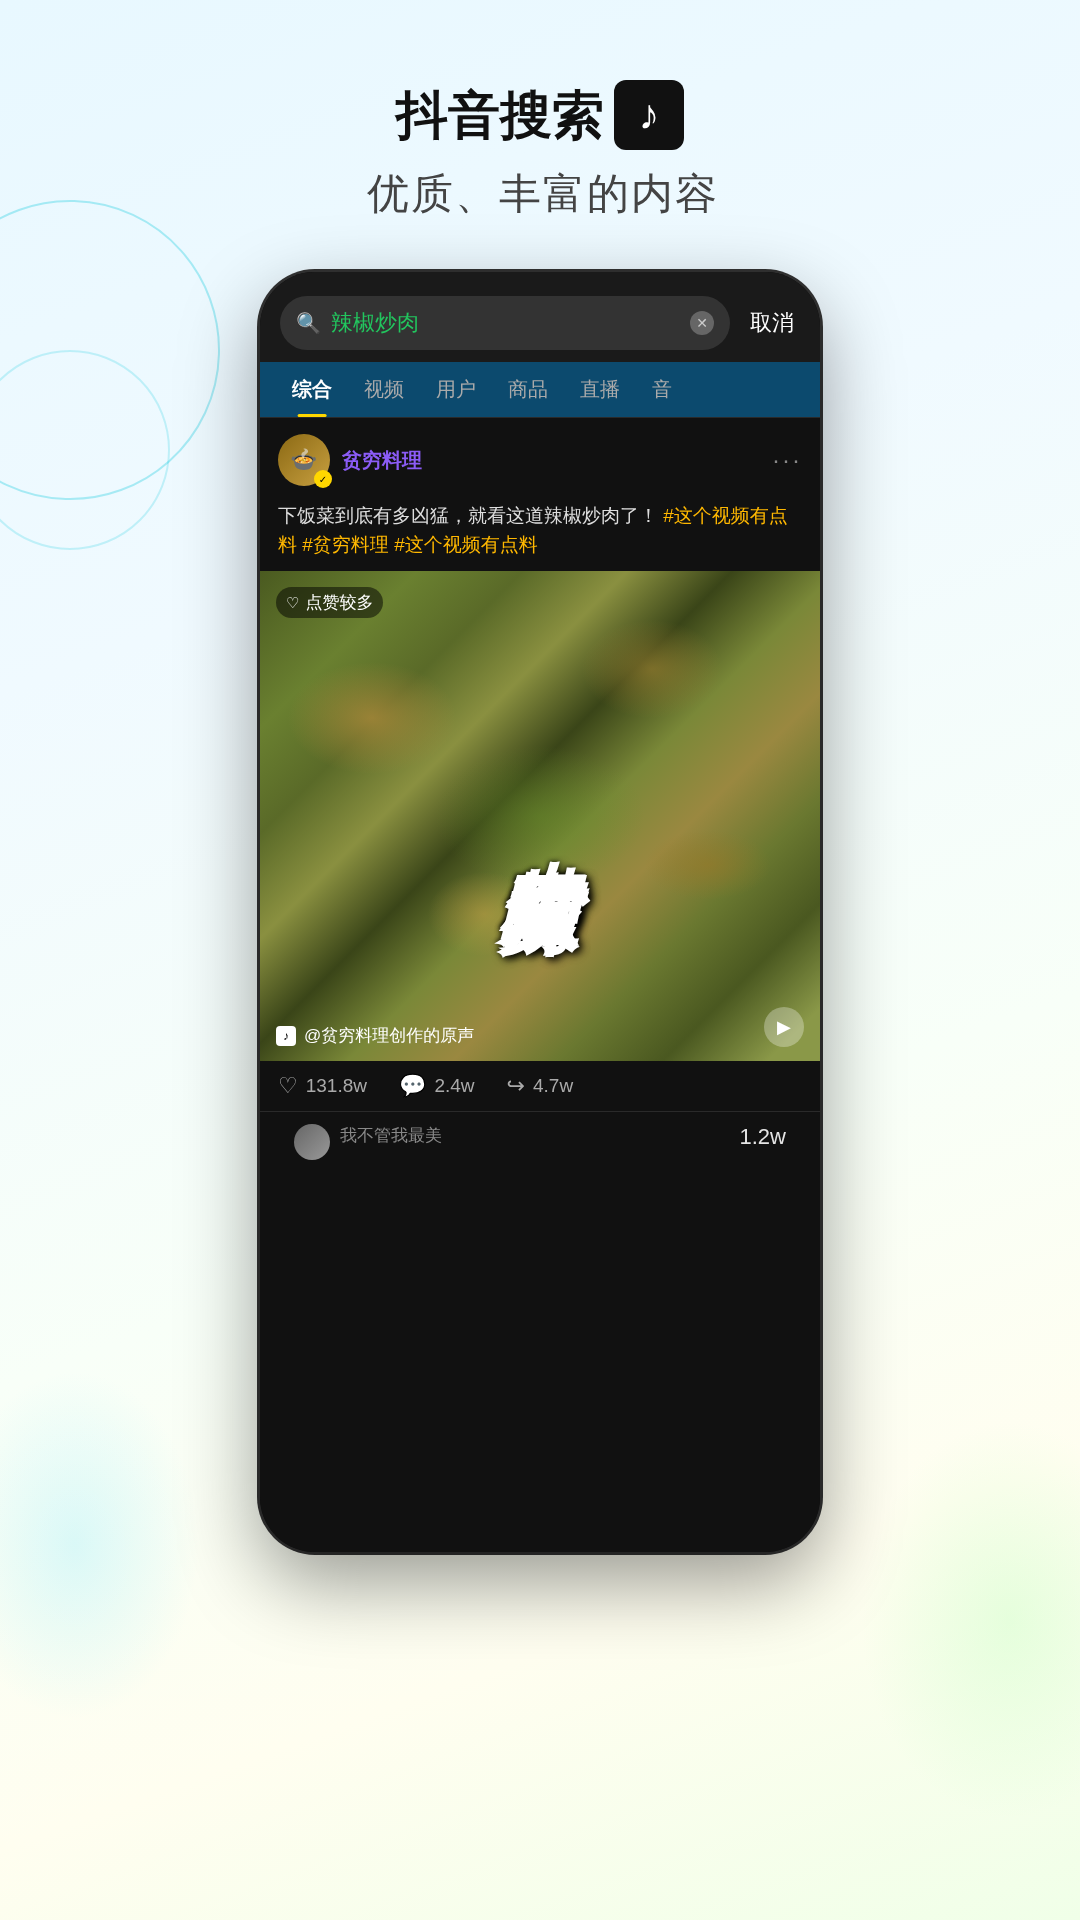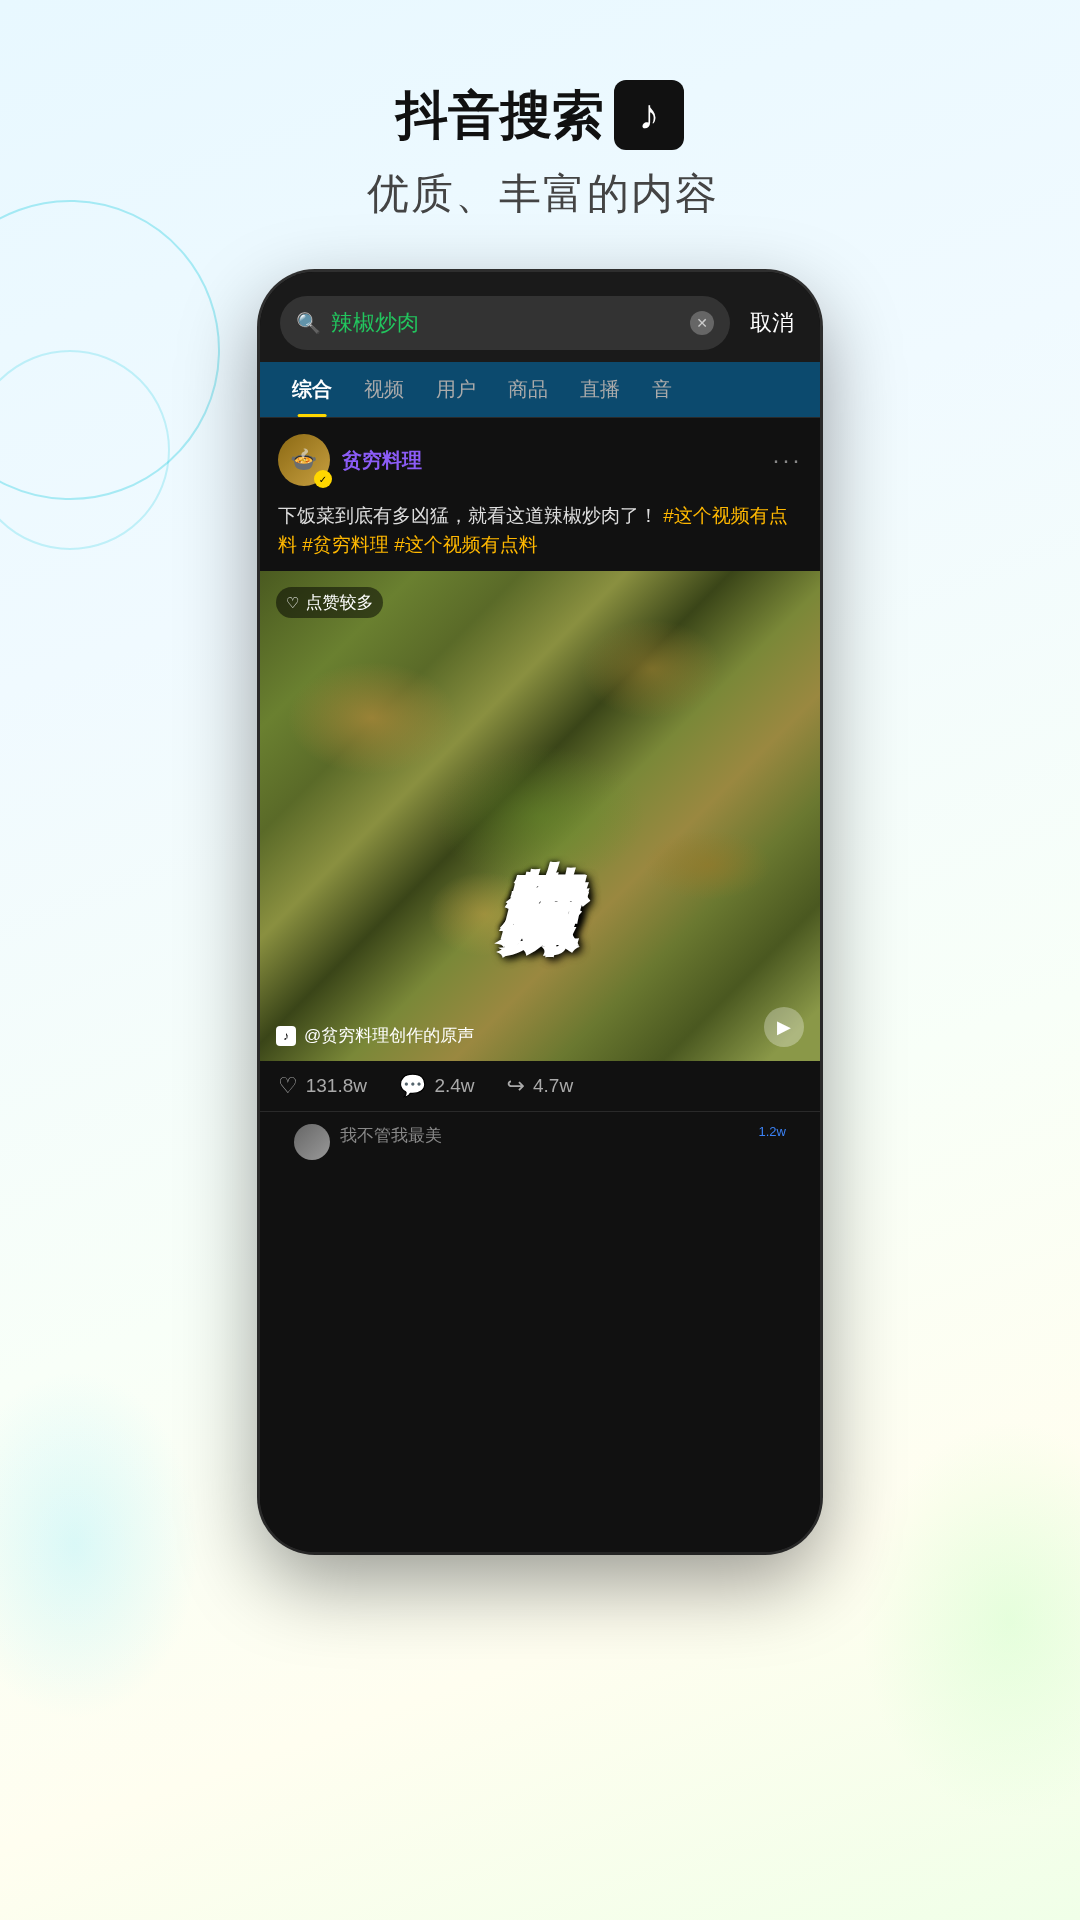--- a/index.html
+++ b/index.html
@@ -459,22 +459,22 @@
       color: #888;
       font-size: 17px;
     }
 
     .comment-text {
       color: #ccc;
       font-size: 17px;
     }
 
     .comment-count {
-      color: #3b82f6;
-      font-size: 13px;
+      color: #e5e5e5;
+      font-size: 22px;
       margin-left: auto;
     }
   </style>
 </head>
 <body>
 
 <div class="bg-circle-1"></div>
 <div class="bg-circle-2"></div>
 <div class="bg-blob"></div>
 <div class="bg-blob-right"></div>

